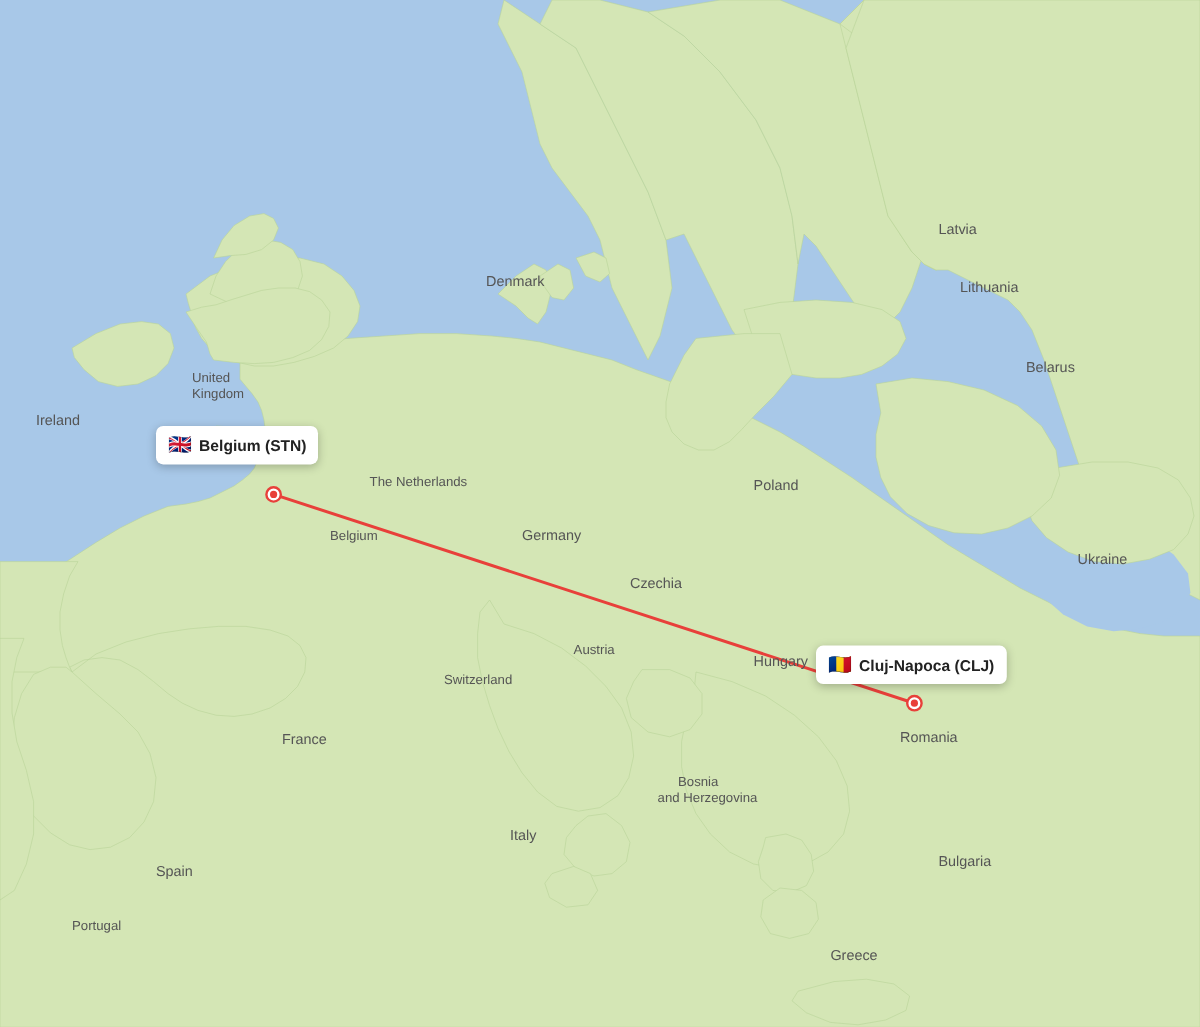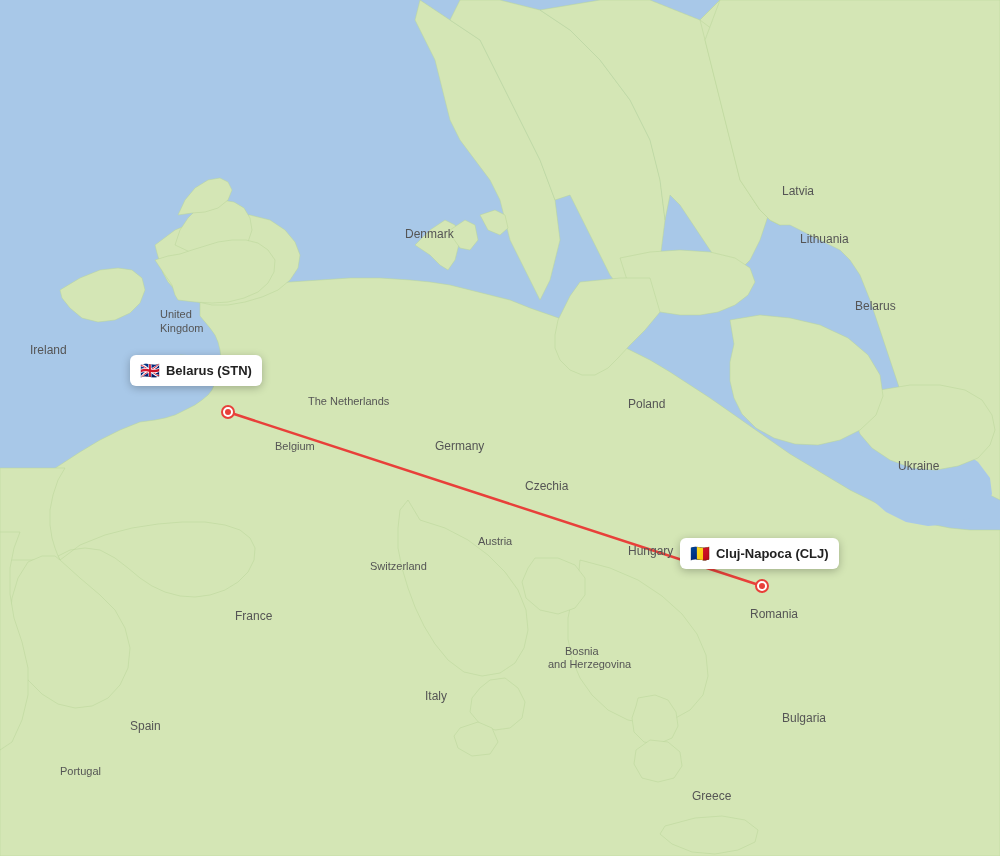--- a/index.html
+++ b/index.html
@@ -147,20 +147,20 @@
     <text x="548" y="668" font-size="11" fill="#555" font-family="Arial, sans-serif">and Herzegovina</text>
     <text x="782" y="195" font-size="12" fill="#555" font-family="Arial, sans-serif">Latvia</text>
     <text x="800" y="243" font-size="12" fill="#555" font-family="Arial, sans-serif">Lithuania</text>
     <text x="855" y="310" font-size="12" fill="#555" font-family="Arial, sans-serif">Belarus</text>
     <text x="898" y="470" font-size="12" fill="#555" font-family="Arial, sans-serif">Ukraine</text>
     <text x="692" y="800" font-size="12" fill="#555" font-family="Arial, sans-serif">Greece</text>
   </svg>
 
   <div class="location-label" id="london-label">
     <span class="flag">🇬🇧</span>
-    <span>Belarus (STN)</span>
+    <span>Belgium (STN)</span>
   </div>
 
   <div class="location-label" id="cluj-label">
     <span class="flag">🇷🇴</span>
     <span>Cluj-Napoca (CLJ)</span>
   </div>
 </div>
 
 </body></html>

